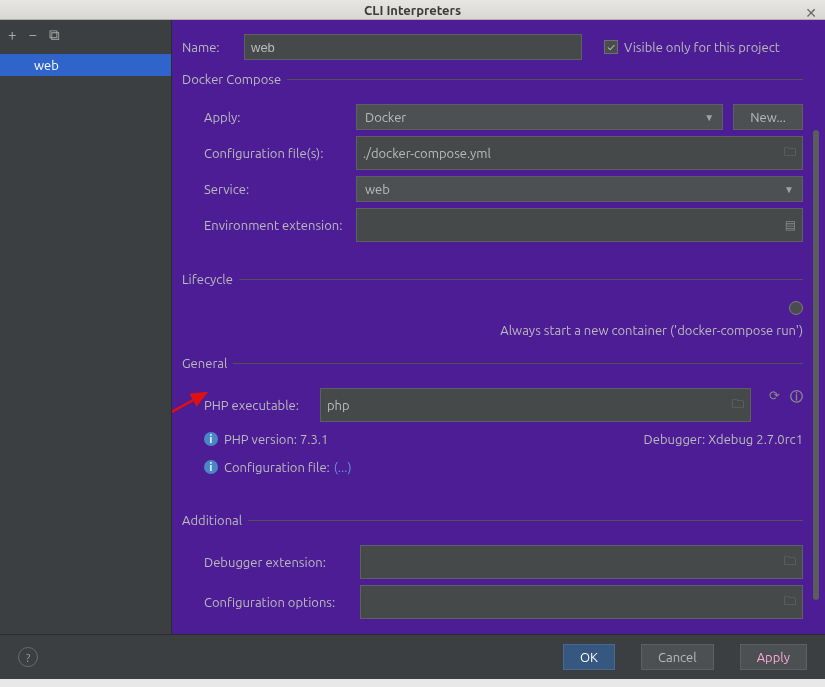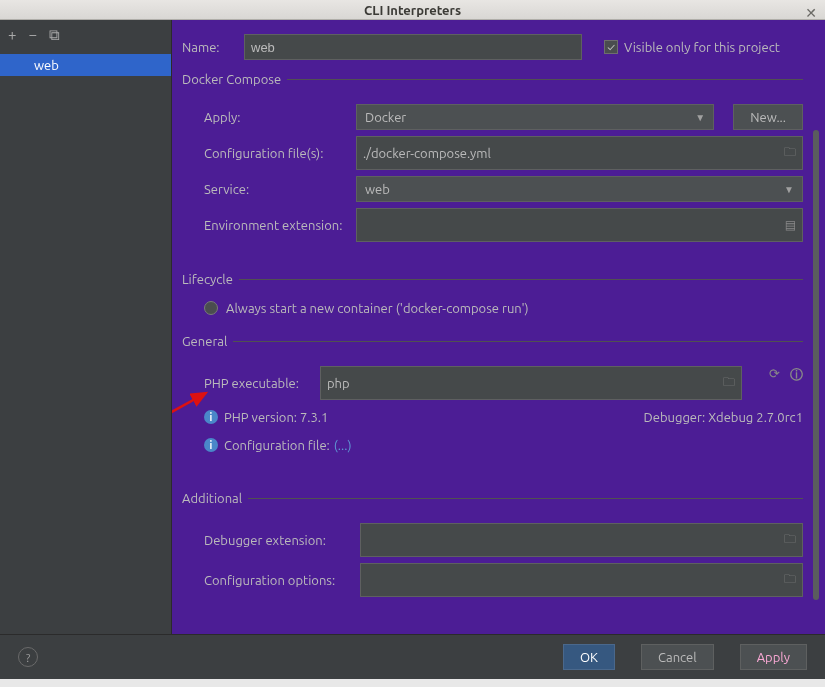--- a/index.html
+++ b/index.html
@@ -83,21 +83,21 @@
     color: #c7c7c7; font-size: 11px;
   }
 
   fieldset {
     border: none; border-top: 1px solid #515151;
     margin-top: 10px; padding-top: 12px;
   }
   legend { color: #bbbbbb; padding: 0 6px 0 0; font-size: 13px; }
   .form-grid { padding-left: 22px; }
   .form-grid .row label:first-child { width: 152px; display: inline-block; }
-  .form-grid .row .field { flex: 1; display: flex; gap: 19px; }
+  .form-grid .row .field { flex: 1; display: flex; gap: 10px; }
 
   .dropdown {
     background: #4c5052;
     border: 1px solid #5e6060;
     height: 26px;
     padding: 0 8px;
     display: flex; align-items: center; justify-content: space-between;
     color: #bbbbbb;
   }
   .dropdown .caret { font-size: 10px; color: #a0a0a0; }
@@ -115,21 +115,21 @@
 
   .readonly-field {
     background: #45494a;
     border: 1px solid #5e6060;
     height: 26px; padding: 16px 6px;
     display: flex; align-items: center; flex: 1;
     color: #bbbbbb; position: relative;
   }
   .trail-icon { position: absolute; right: 6px; color: #8a8a8a; font-size: 12px; }
 
-  .radio-row { display: flex; align-items: flex-end; gap: 8px; margin: 3px 0 3px 22px; }
+  .radio-row { display: flex; align-items: flex-end; gap: 8px; margin: 3px 0 3px 22px; flex-direction: column; }
   .radio {
     width: 14px; height: 14px; border-radius: 50%;
     border: 1px solid #7a7a7a; background: #4a4d4f;
     display: inline-flex; align-items: center; justify-content: center;
   }
   .radio.checked::after {
     content: ""; width: 6px; height: 6px; border-radius: 50%; background: #cfcfcf;
   }
 
   .info-icon {

